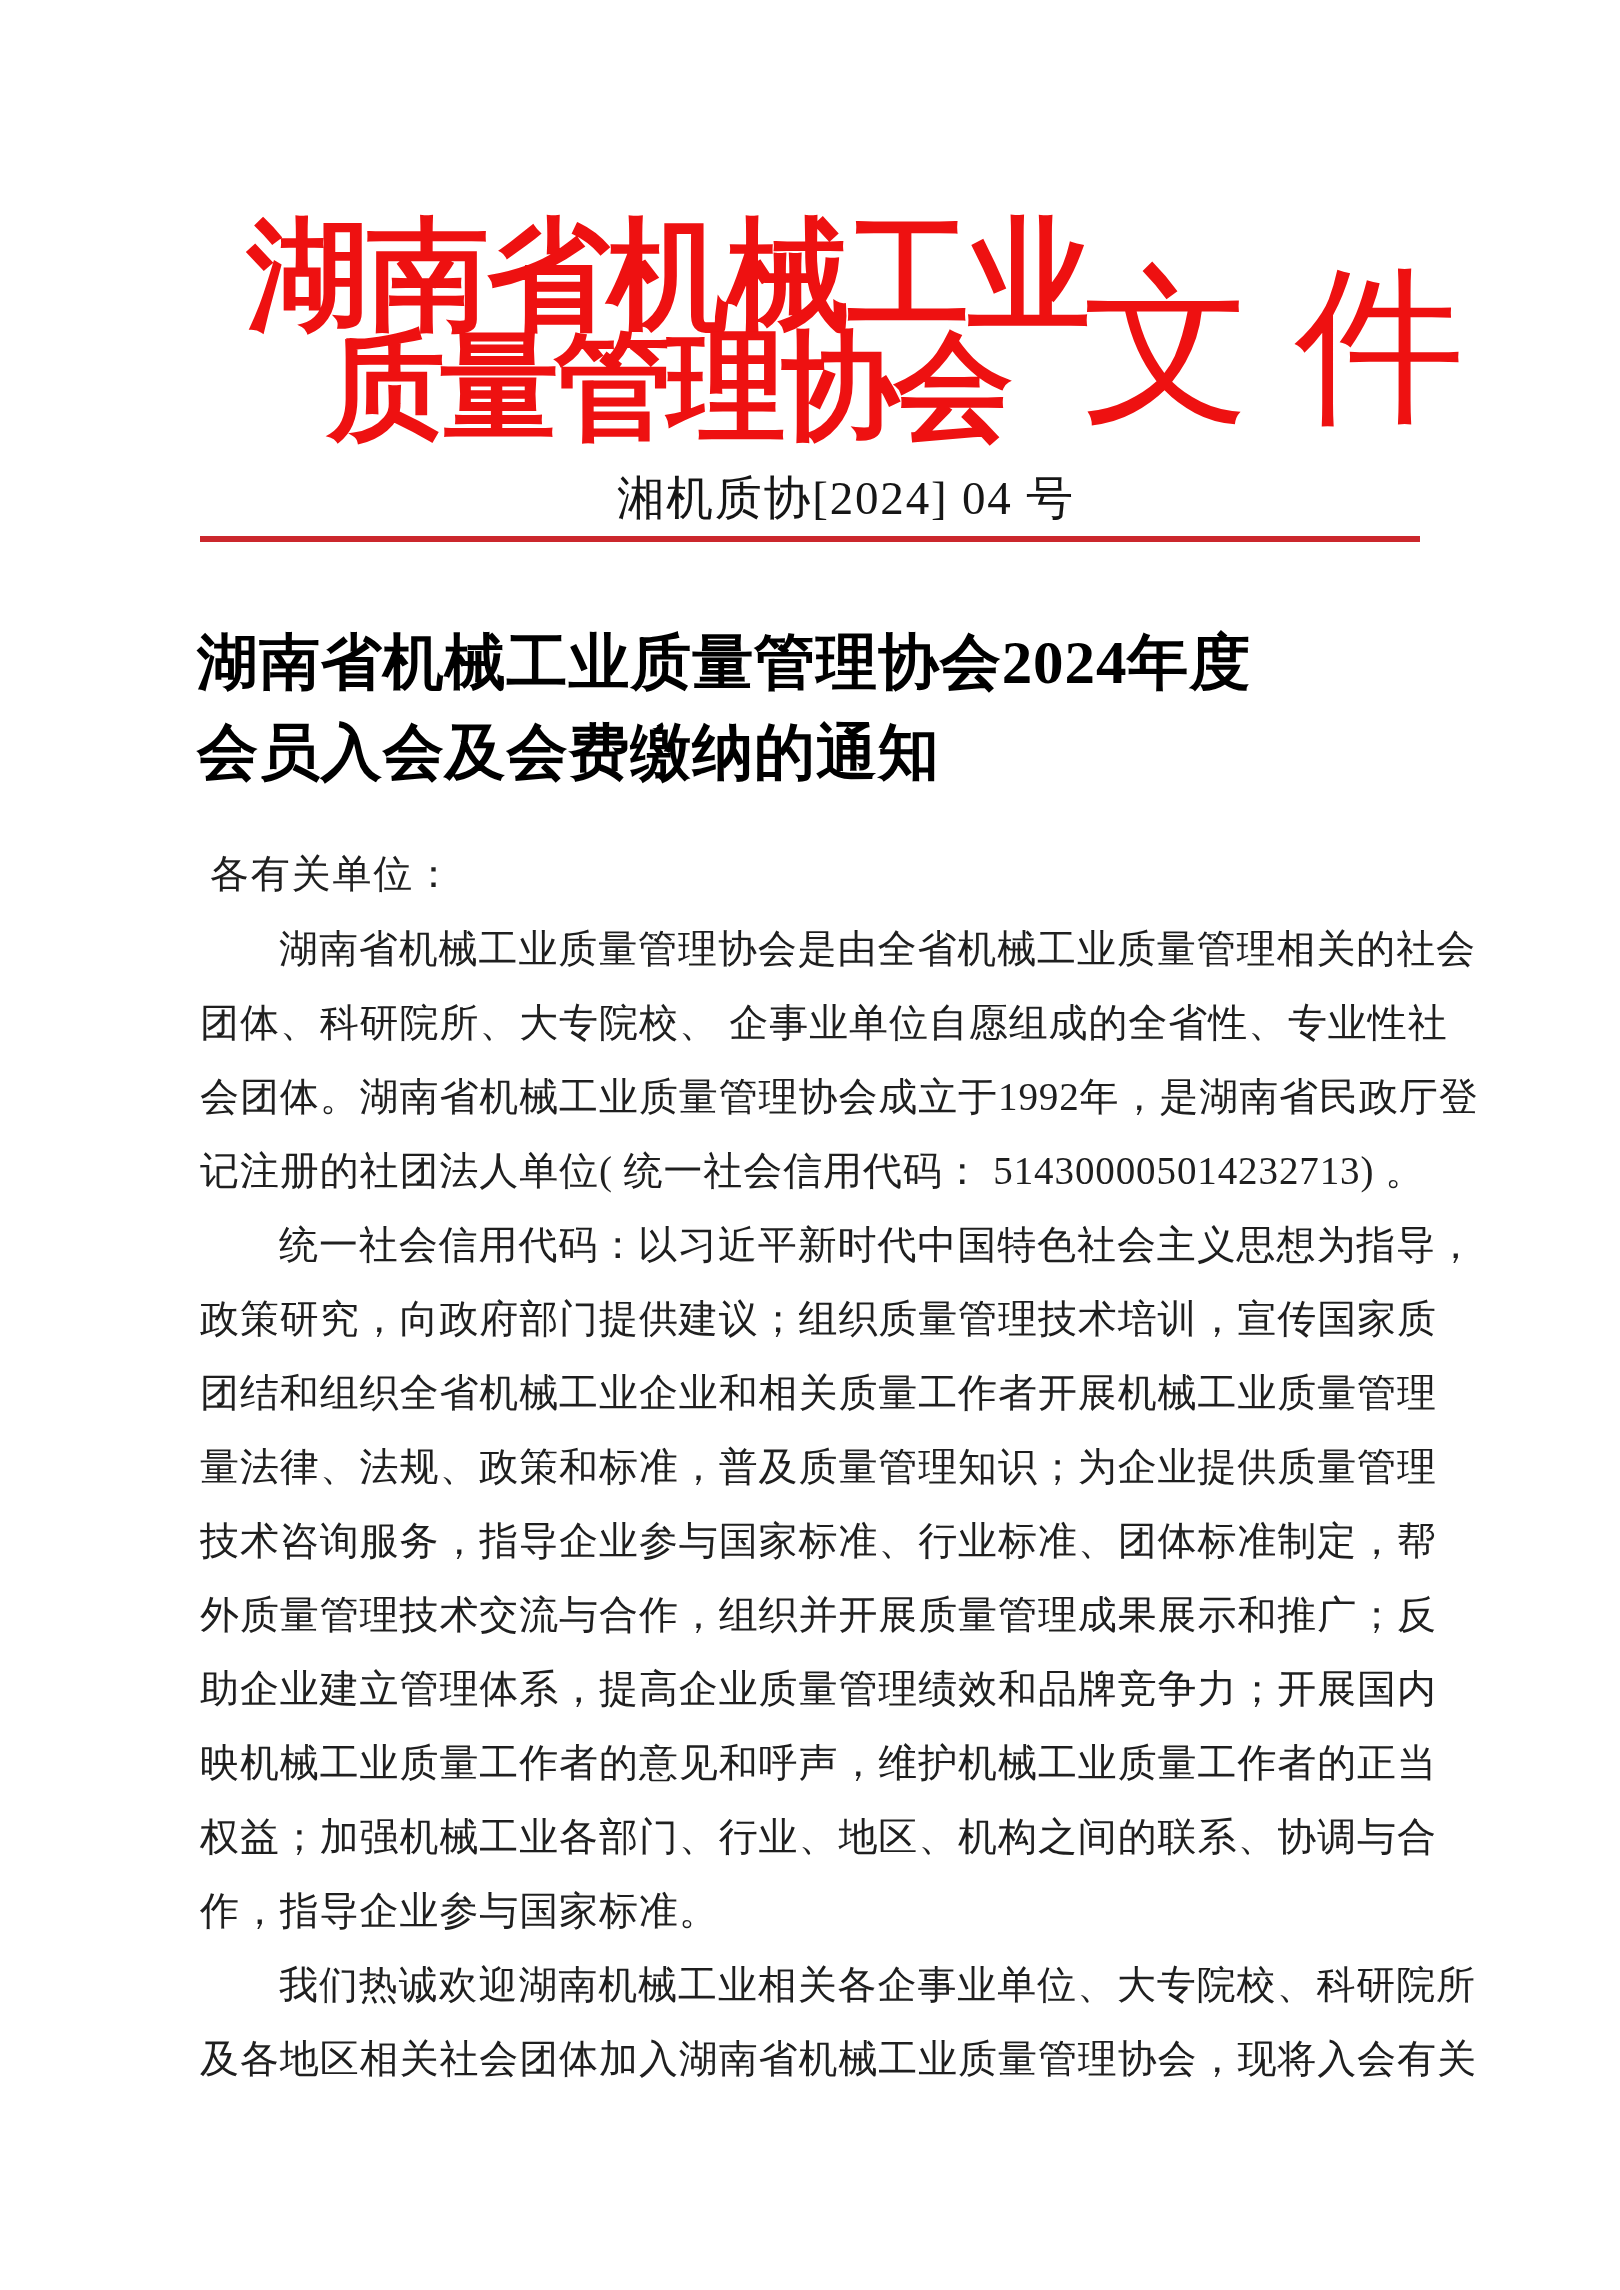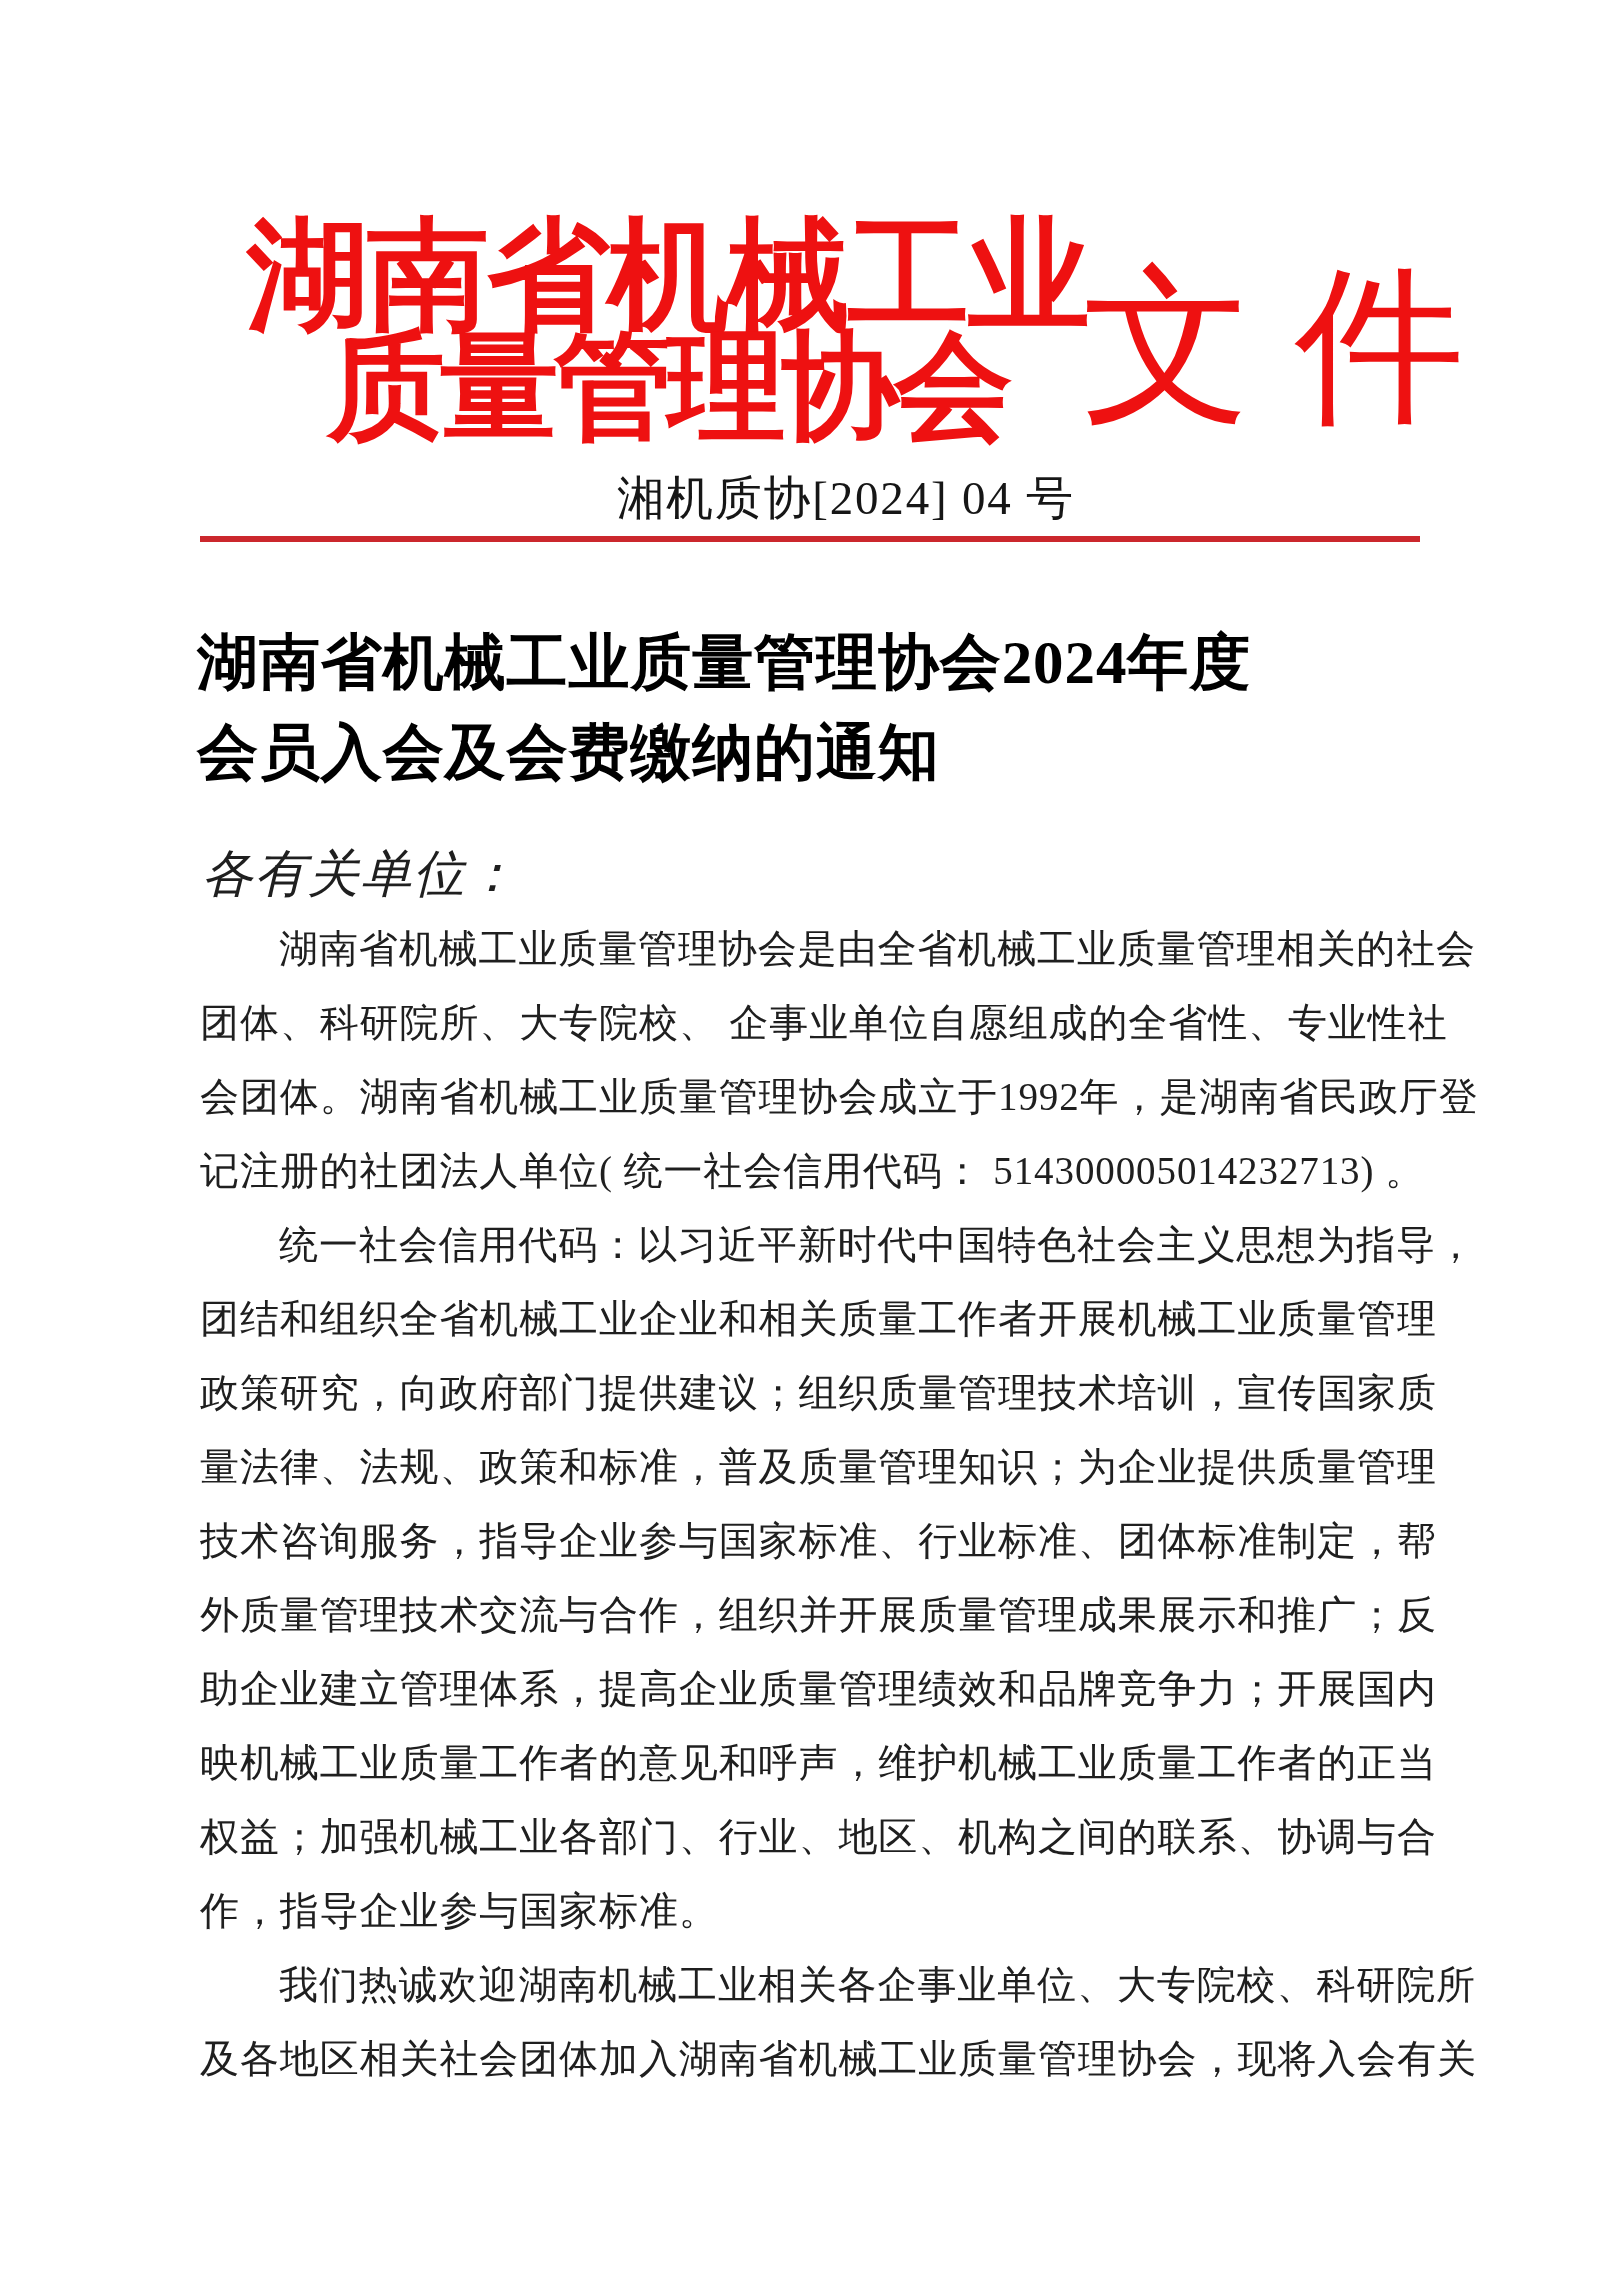--- a/index.html
+++ b/index.html
@@ -44,25 +44,24 @@
   
   .title {
     position:absolute; left:197px; top:618px; width:1220px;
     font-weight:bold;
     font-size:61px; line-height:90px;
     color:#000000;
     letter-spacing:0.9px;
   }
   
   .salutation {
-    position:absolute; left:202px; top:837px;
-    font-size:51px; line-height:74px;
+    position:absolute; left:210px; top:837px;
+    font-size:39px; line-height:74px;
     letter-spacing:1.8px;
     white-space:nowrap;
-    font-style:italic;
   }
   .body-lines {
     position:absolute; left:200px; top:912px; width:1220px;
     font-size:39px;
   }
   .bline {
     line-height:74px;
     white-space:nowrap;
     letter-spacing:0.9px;
   }
@@ -91,22 +90,22 @@
   </h1>
 
   <div class="salutation">各有关单位：</div>
 
   <div class="body-lines" id="body-lines">
       <div class="bline j ind">湖南省机械工业质量管理协会是由全省机械工业质量管理相关的社会</div>
       <div class="bline j">团体、科研院所、大专院校、 企事业单位自愿组成的全省性、专业性社</div>
       <div class="bline j">会团体。湖南省机械工业质量管理协会成立于1992年，是湖南省民政厅登</div>
       <div class="bline">记注册的社团法人单位( 统一社会信用代码： 514300005014232713) 。</div>
       <div class="bline ind">统一社会信用代码：以习近平新时代中国特色社会主义思想为指导，</div>
+      <div class="bline j">政策研究，向政府部门提供建议；组织质量管理技术培训，宣传国家质</div>
       <div class="bline j">团结和组织全省机械工业企业和相关质量工作者开展机械工业质量管理</div>
-      <div class="bline j">政策研究，向政府部门提供建议；组织质量管理技术培训，宣传国家质</div>
       <div class="bline j">量法律、法规、政策和标准，普及质量管理知识；为企业提供质量管理</div>
       <div class="bline j">技术咨询服务，指导企业参与国家标准、行业标准、团体标准制定，帮</div>
       <div class="bline j">外质量管理技术交流与合作，组织并开展质量管理成果展示和推广；反</div>
       <div class="bline j">助企业建立管理体系，提高企业质量管理绩效和品牌竞争力；开展国内</div>
       <div class="bline j">映机械工业质量工作者的意见和呼声，维护机械工业质量工作者的正当</div>
       <div class="bline j">权益；加强机械工业各部门、行业、地区、机构之间的联系、协调与合</div>
       <div class="bline">作，指导企业参与国家标准。</div>
       <div class="bline j ind">我们热诚欢迎湖南机械工业相关各企事业单位、大专院校、科研院所</div>
       <div class="bline j">及各地区相关社会团体加入湖南省机械工业质量管理协会，现将入会有关</div>
     </div>

